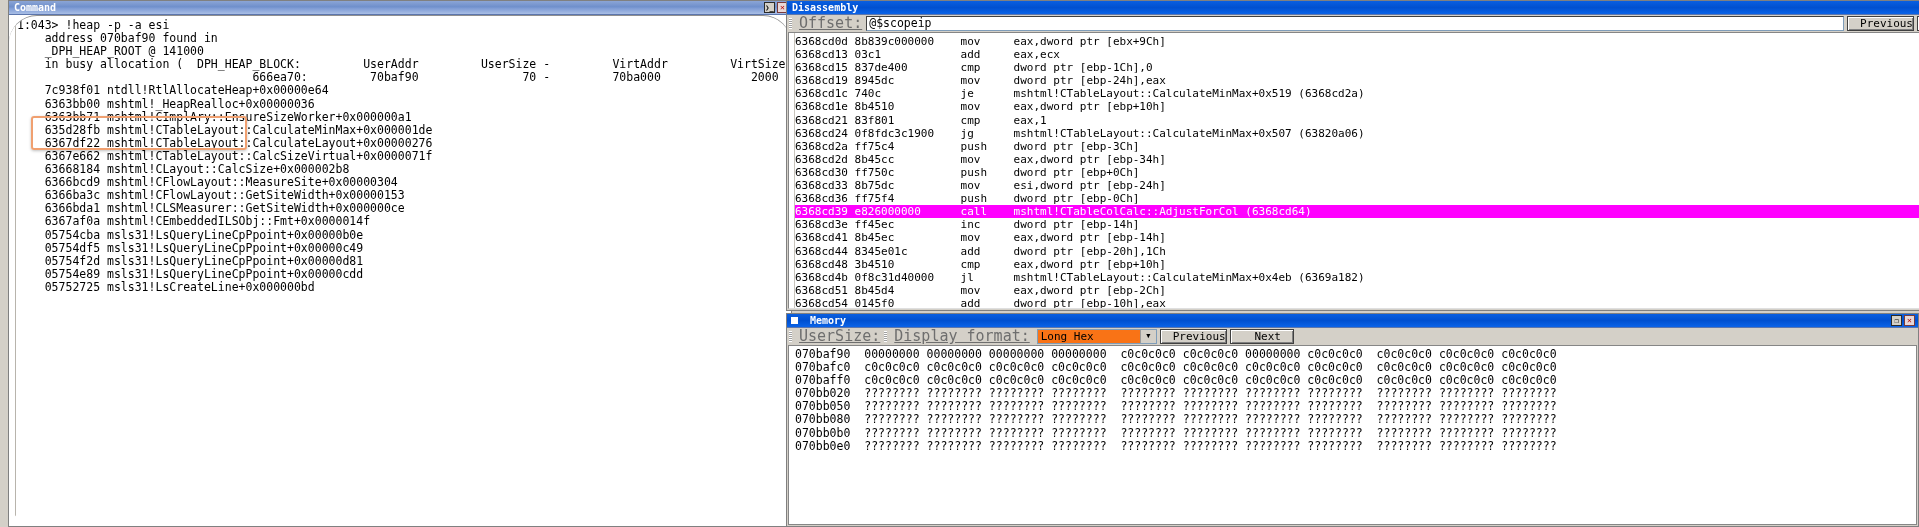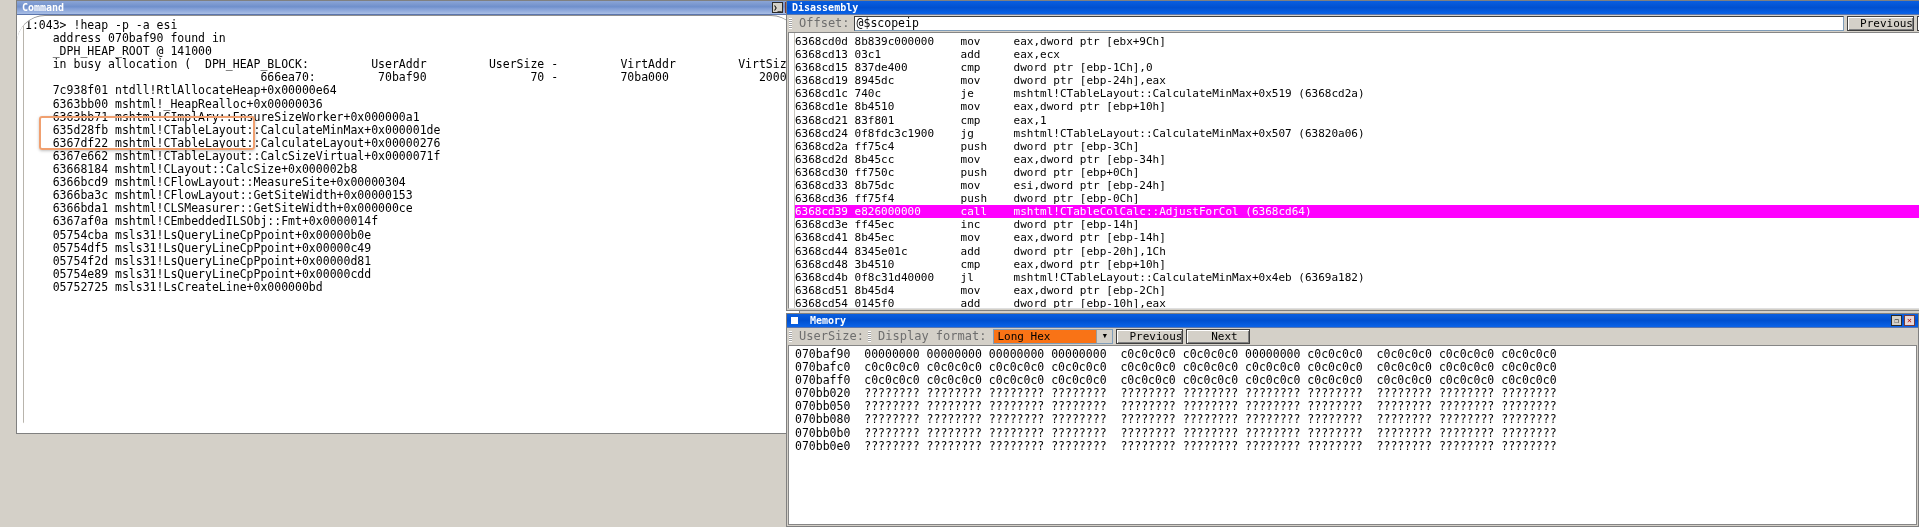--- a/index.html
+++ b/index.html
@@ -35,21 +35,21 @@
   .tb-btn{
     width:11px;height:11px;box-sizing:border-box;
     border:1px solid #2a2a2a;background:#d4d0c8;
     display:flex;align-items:center;justify-content:center;
     font-size:8px;line-height:8px;color:#000;font-weight:bold;
   }
   .tb-btn.close{border:1px solid #7a3b3b;color:#b00000;background:#e8d8d8;}
   .tb-btn.mini{font-size:7px;}
 
   
-  #command-window{left:16px;top:0;width:784px;height:434px;background:#ffffff;border:1px solid #808080;}
+  #command-window{left:8px;top:0;width:784px;height:527px;background:#ffffff;border:1px solid #808080;}
   .cmd-body{
     position:absolute;left:0;top:14px;right:0;bottom:0;
     background:#ffffff;border-top:1px solid #8f8f8f;
     overflow:hidden;
     border-radius:28px;
   }
   .cmd-leftbar{
     position:absolute;left:0;top:0;width:6px;bottom:0;background:#ffffff;
     border-right:1px solid #b8b4ac;
   }
@@ -70,21 +70,21 @@
 
   
   #disassembly-window{left:786px;top:0;width:1198px;height:311px;background:#d4d0c8;border:1px solid #808080;}
   .toolbar-row{
     position:absolute;left:0;top:14px;right:0;height:16px;
     display:flex;align-items:center;background:#d4d0c8;
     padding:1px 2px;box-sizing:border-box;
   }
   .field-label{
     font-family:"DejaVu Sans Mono","Liberation Mono",monospace;
-    font-size:12px;color:#6e6e6e;padding:0 4px 0 6px;white-space:nowrap;
+    font-size:15px;color:#6e6e6e;padding:0 4px 0 6px;white-space:nowrap;text-decoration:underline;
   }
   .field-grip{
     width:3px;height:11px;margin-right:1px;
     background:repeating-linear-gradient(to bottom,#ffffff 0 1px,#a0a0a0 1px 2px);
   }
   .text-input{
     flex:1;height:15px;box-sizing:border-box;
     background:#ffffff;border:1px solid #7f9db9;border-top-color:#404040;border-left-color:#404040;
     font-family:"DejaVu Sans Mono","Liberation Mono",monospace;
     font-size:11.5px;color:#000;padding:0 2px;line-height:13px;

